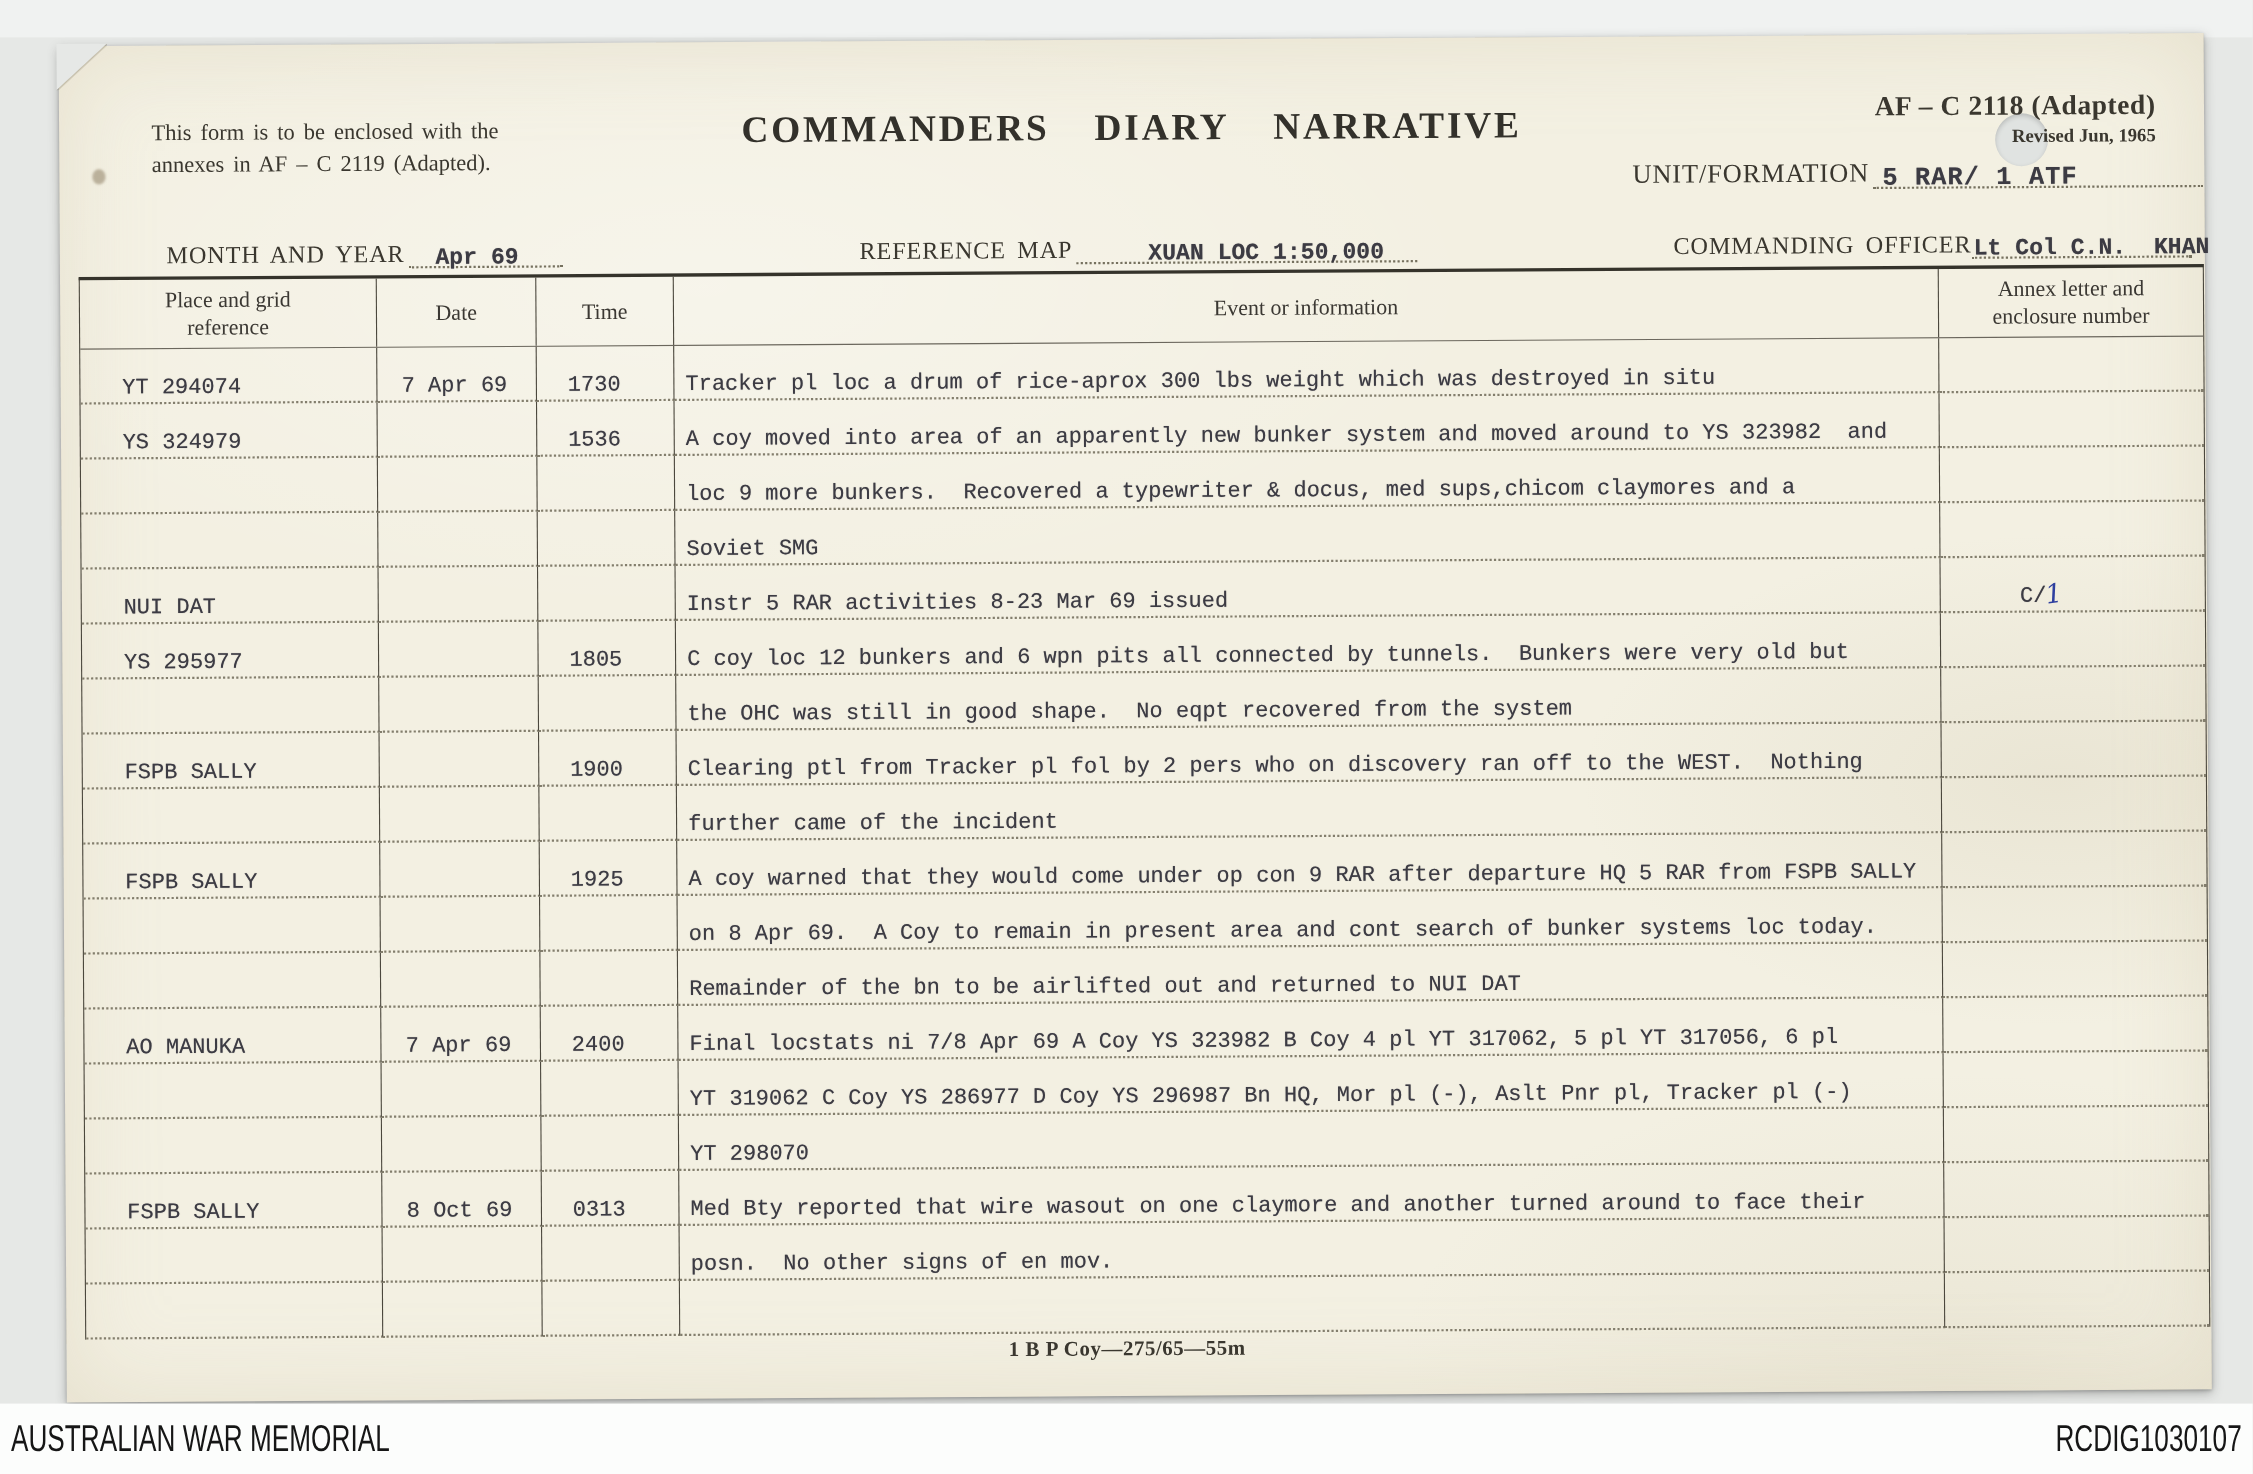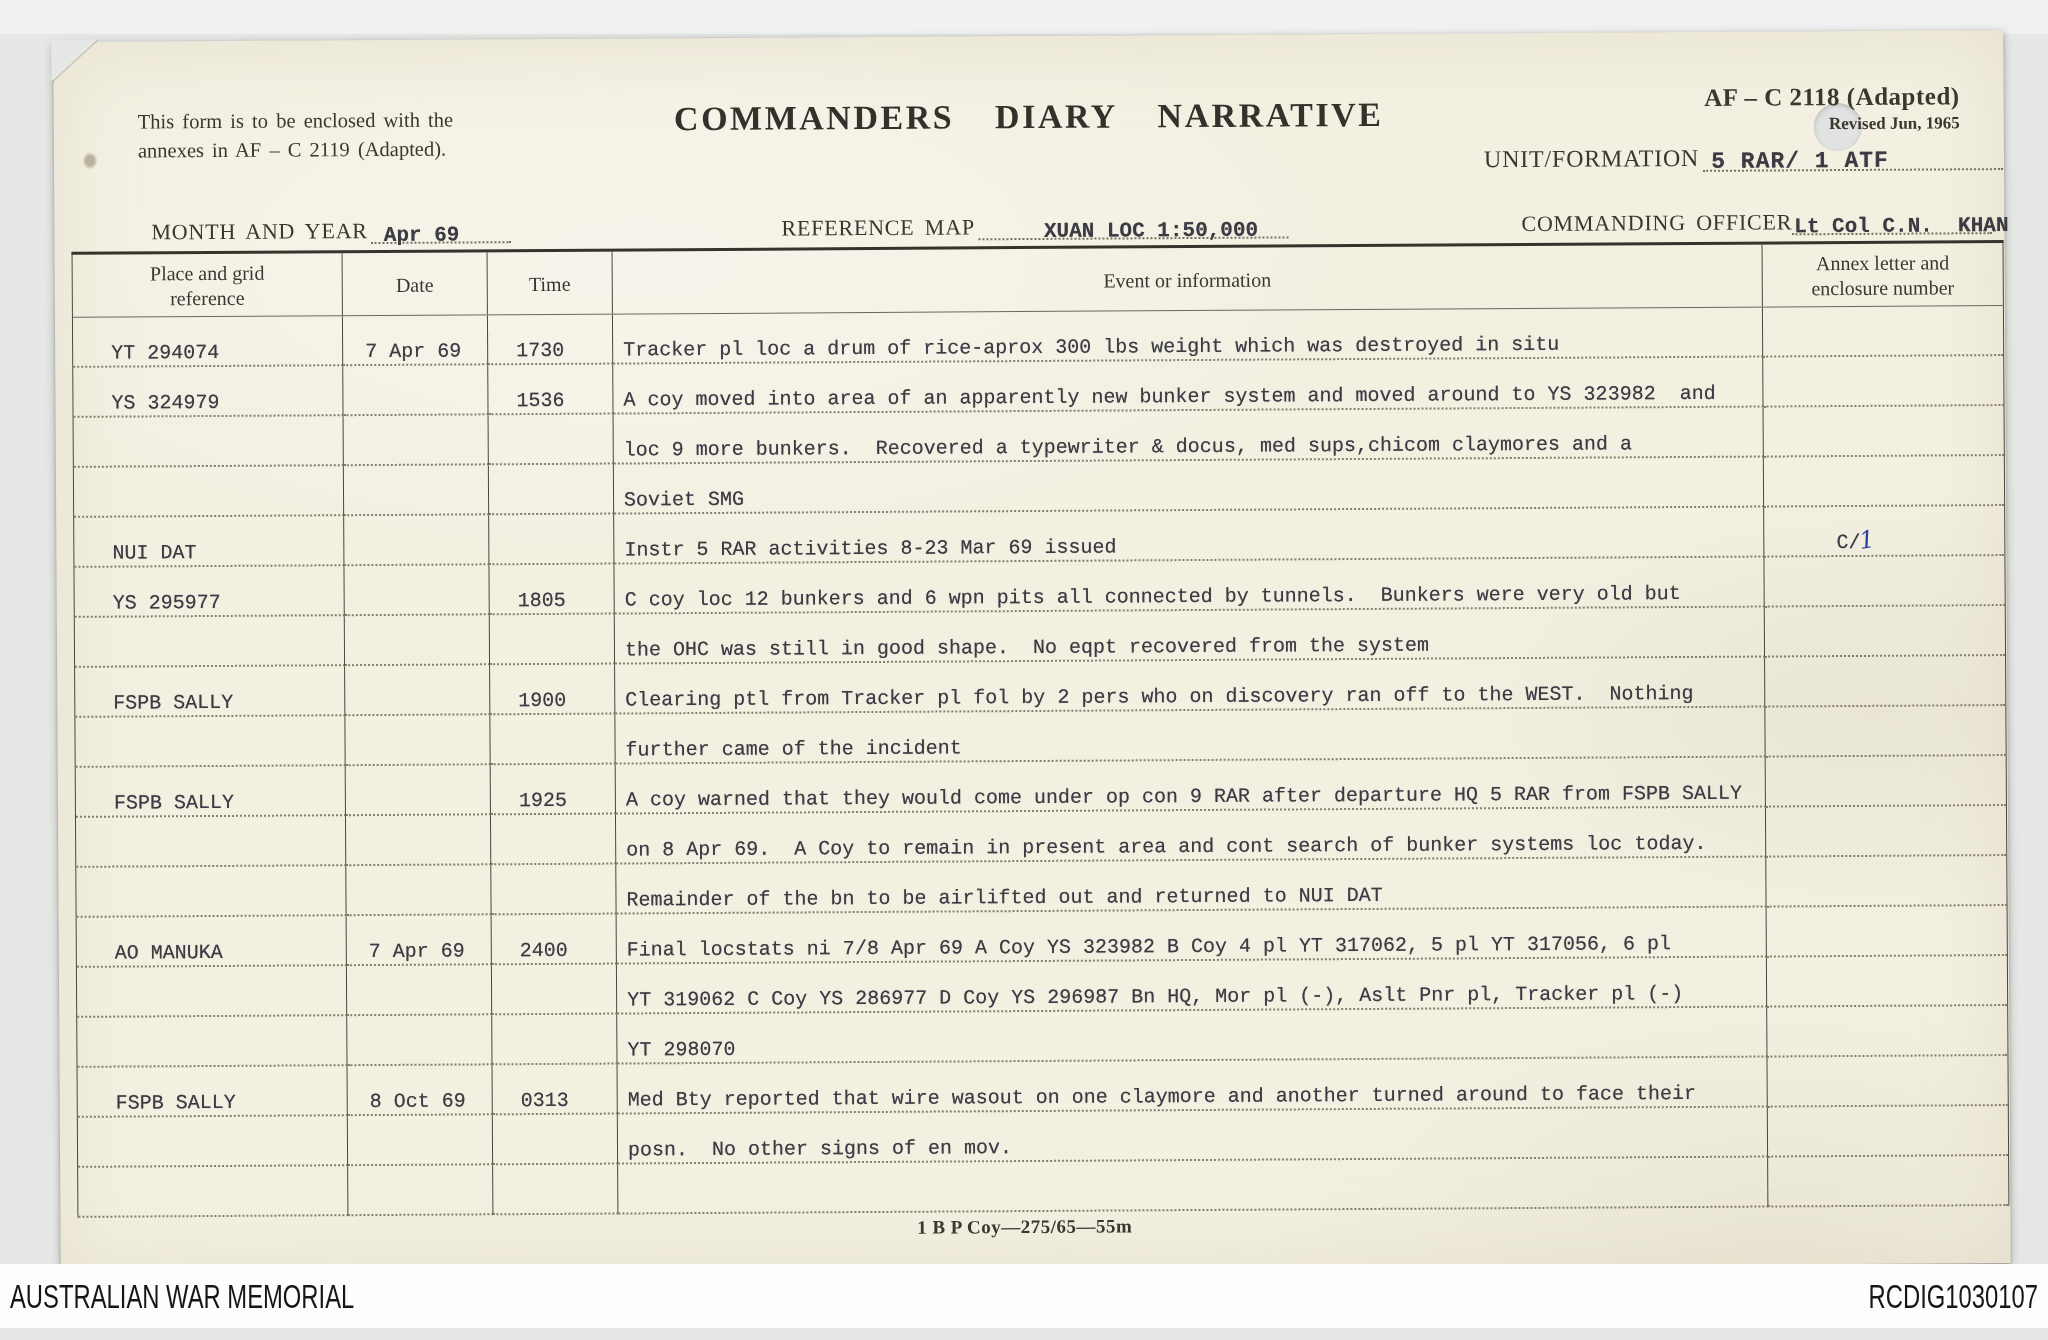--- a/index.html
+++ b/index.html
@@ -77,21 +77,21 @@
   .cell.place{ padding-left:38px; } .cell.date{ padding-left:22px; }
   .cell.time{ padding-left:28px; }  .cell.event{ padding-left:10px; }
   .cell.annex{ padding-left:72px; }
   .hand { color:#2e3f9f; font-family:"DejaVu Serif",serif; font-style:italic;
     font-size:24px; transform:rotate(-8deg); display:inline-block; margin-left:-1px; text-shadow:none; }
 
   .bp-line { position:absolute; top:1180px; left:50%; transform:translateX(-55%);
     font-size:19px; font-weight:bold; letter-spacing:0.5px; color:#3a372f; }
 
   
-  .footer-bar { position:absolute; left:0; right:0; bottom:12px; height:64px; background:#fcfdfc; }
+  .footer-bar { position:absolute; left:0; right:0; bottom:0; height:64px; background:#fcfdfc; }
   .archive-name, .ref-id {
     position:absolute; bottom:12px; font-family:"Liberation Sans", sans-serif;
     font-size:34px; color:#161616; letter-spacing:0; }
   .archive-name { left:10px; transform:scaleX(0.70); transform-origin:left bottom; }
   .ref-id { right:10px; transform:scaleX(0.70); transform-origin:right bottom; }
 </style>
 </head>
 <body>
 
 <div class="top-band"></div>
@@ -112,21 +112,21 @@
   <div class="field" style="left:1430px; top:106px;">
     <span class="flabel big print">UNIT/FORMATION</span>
     <span class="fline" style="width:300px;">
       <span class="fval typed" style="left:8px; font-size:23px; letter-spacing:1px; font-weight:700;">5 RAR/ 1 ATF</span>
     </span>
   </div>
 
   <div class="field" style="left:97px; top:170px;">
     <span class="flabel print">MONTH AND YEAR</span>
     <span class="fline" style="width:140px;">
-      <span class="fval typed" style="left:12px;">Apr 69</span>
+      <span class="fval typed" style="left:24px;">Apr 69</span>
     </span>
   </div>
 
   <div class="field" style="left:727px; top:170px;">
     <span class="flabel print">REFERENCE MAP</span>
     <span class="fline" style="width:310px;">
       <span class="fval typed" style="left:65px;">XUAN LOC 1:50,000</span>
     </span>
   </div>
 

